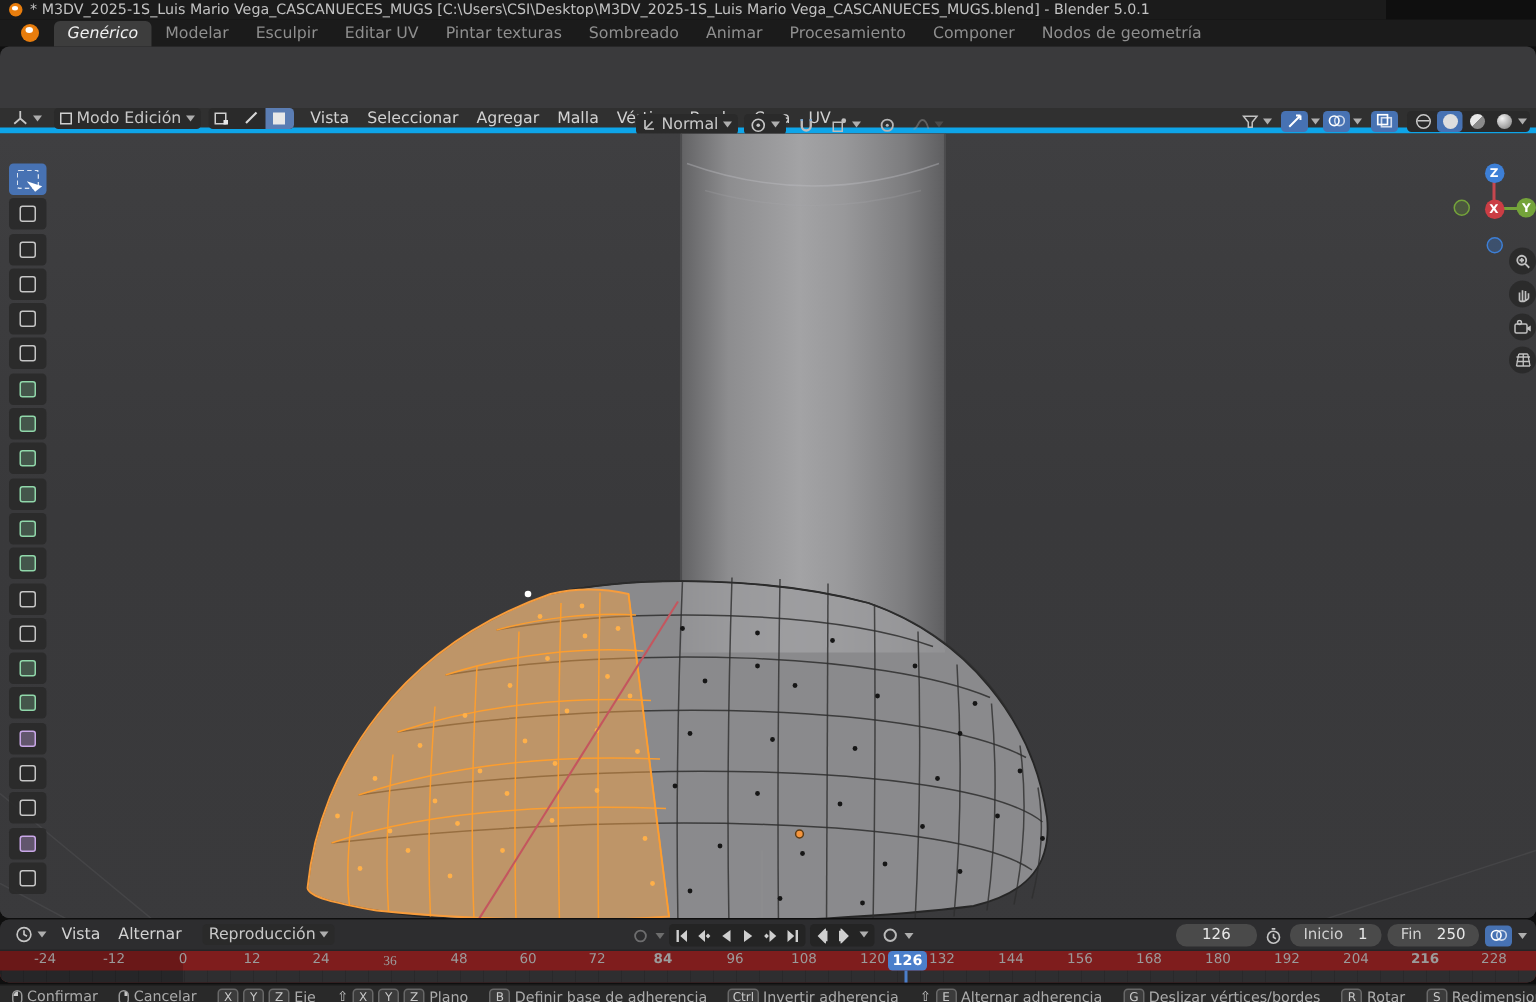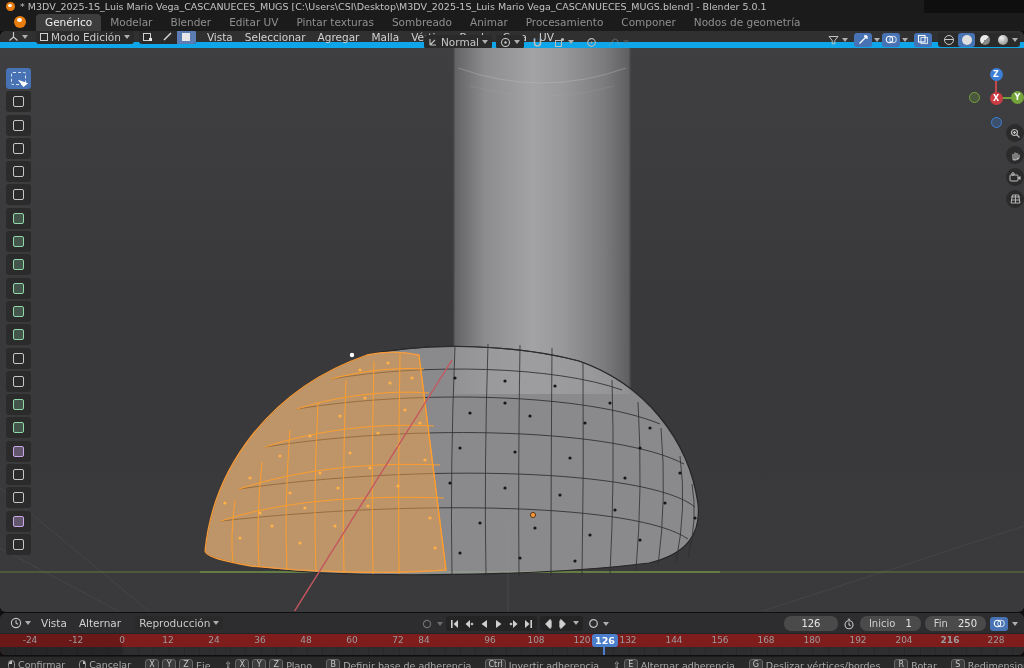--- a/index.html
+++ b/index.html
@@ -14,28 +14,28 @@
   .blender-logo.lg{width:12px;height:12px;}
   .blender-logo.lg::after{left:3px;top:2px;width:5px;height:4px;}
   .win-title{font-size:9.5px;color:#c2c2c2;white-space:nowrap;}
   
   .menubar{position:absolute;left:0;top:13px;width:1024px;height:18px;background:#1b1b1b;
            display:flex;align-items:center;padding-left:14px;box-sizing:border-box;}
   .menus{display:flex;align-items:center;margin-left:8px;}
   .menu-item{font-size:10.5px;color:#cfcfcf;padding:0 9px;cursor:default;}
   .wtabs{display:flex;align-items:center;margin-left:10px;height:18px;}
   .wtab{font-size:10.5px;color:#8f8f8f;padding:2px 9px 3px 9px;border-radius:4px 4px 0 0;white-space:nowrap;}
-  .wtab.active{background:#3d3d3d;color:#efefef;}
+  .wtab.active{background:#3d3d3d;color:#efefef;font-style:italic;}
   
   .editor{position:absolute;left:0;width:1024px;background:#3a3a3c;border-radius:6px;overflow:hidden;}
   #viewport-editor{top:31px;height:581px;}
   #timeline-editor{top:613px;height:42px;background:#2c2c2e;}
   
-  .vheader{position:relative;height:17px;background:#303030;border-bottom:6px solid #0ea5e9;
-           display:flex;align-items:center;padding-left:4px;box-sizing:border-box;font-size:10.5px;}
+  .vheader{position:relative;height:17px;background:#303030;border-bottom:4px solid #0ea5e9;
+           display:flex;align-items:center;padding-left:4px;box-sizing:border-box;font-size:10.5px;margin-top:41px;}
   .hbtn{display:flex;align-items:center;height:14px;border-radius:3px;padding:0 4px;gap:3px;}
   .hbtn.dd{background:#2a2a2a;}
   .chev{width:0;height:0;border-left:3px solid transparent;border-right:3px solid transparent;border-top:4px solid #aeaeae;display:inline-block;}
   .chev.dim{border-top-color:#6d6d6d;}
   .vmenu{color:#d2d2d2;padding:0 6px;}
   .segmented{display:flex;background:#2a2a2a;border-radius:3px;overflow:hidden;height:14px;margin:0 5px;}
   .seg{width:19px;display:flex;align-items:center;justify-content:center;}
   .seg.active{background:#5b7db3;}
   .mini{display:inline-block;}
   .sq-outline{width:8px;height:8px;border:1px solid #cfcfcf;box-sizing:border-box;}
@@ -121,21 +121,21 @@
     <span class="blender-logo"></span>
     <span class="win-title">* M3DV_2025-1S_Luis Mario Vega_CASCANUECES_MUGS [C:\Users\CSI\Desktop\M3DV_2025-1S_Luis Mario Vega_CASCANUECES_MUGS.blend] - Blender 5.0.1</span>
   </div>
 
   <div class="menubar">
     <span class="blender-logo lg"></span>
     <div class="wtabs">
 
     <div class="wtab active"><span>Genérico</span></div>
         <div class="wtab"><span>Modelar</span></div>
-        <div class="wtab"><span>Blender</span></div>
+        <div class="wtab"><span>Esculpir</span></div>
         <div class="wtab"><span>Editar UV</span></div>
         <div class="wtab"><span>Pintar texturas</span></div>
         <div class="wtab"><span>Sombreado</span></div>
         <div class="wtab"><span>Animar</span></div>
         <div class="wtab"><span>Procesamiento</span></div>
         <div class="wtab"><span>Componer</span></div>
         <div class="wtab"><span>Nodos de geometría</span></div>
       </div>
 
   </div>
@@ -655,25 +655,25 @@
     <div class="tbody">
       <div class="ttrack"></div>
       <div class="pre-zero"></div>
       <div class="rticks">
 
       <span class="rtick" style="left: 30px;">-24</span>
           <span class="rtick" style="left: 76px;">-12</span>
           <span class="rtick" style="left: 122px;">0</span>
           <span class="rtick" style="left: 168px;">12</span>
           <span class="rtick" style="left: 214px;">24</span>
-          <span class="rtick" style="left: 260px;">36</span>
+          <span class="rtick" style="left: 260px; font-family: Liberation Serif, serif;">36</span>
           <span class="rtick" style="left: 306px;">48</span>
           <span class="rtick" style="left: 352px;">60</span>
           <span class="rtick" style="left: 398px;">72</span>
-          <span class="rtick" style="left: 424px;">84</span>
+          <span class="rtick" style="left: 442px; font-weight: bold;">84</span>
           <span class="rtick" style="left: 490px;">96</span>
           <span class="rtick" style="left: 536px;">108</span>
           <span class="rtick" style="left: 582px;">120</span>
           <span class="rtick" style="left: 628px;">132</span>
           <span class="rtick" style="left: 674px;">144</span>
           <span class="rtick" style="left: 720px;">156</span>
           <span class="rtick" style="left: 766px;">168</span>
           <span class="rtick" style="left: 812px;">180</span>
           <span class="rtick" style="left: 858px;">192</span>
           <span class="rtick" style="left: 904px;">204</span>

